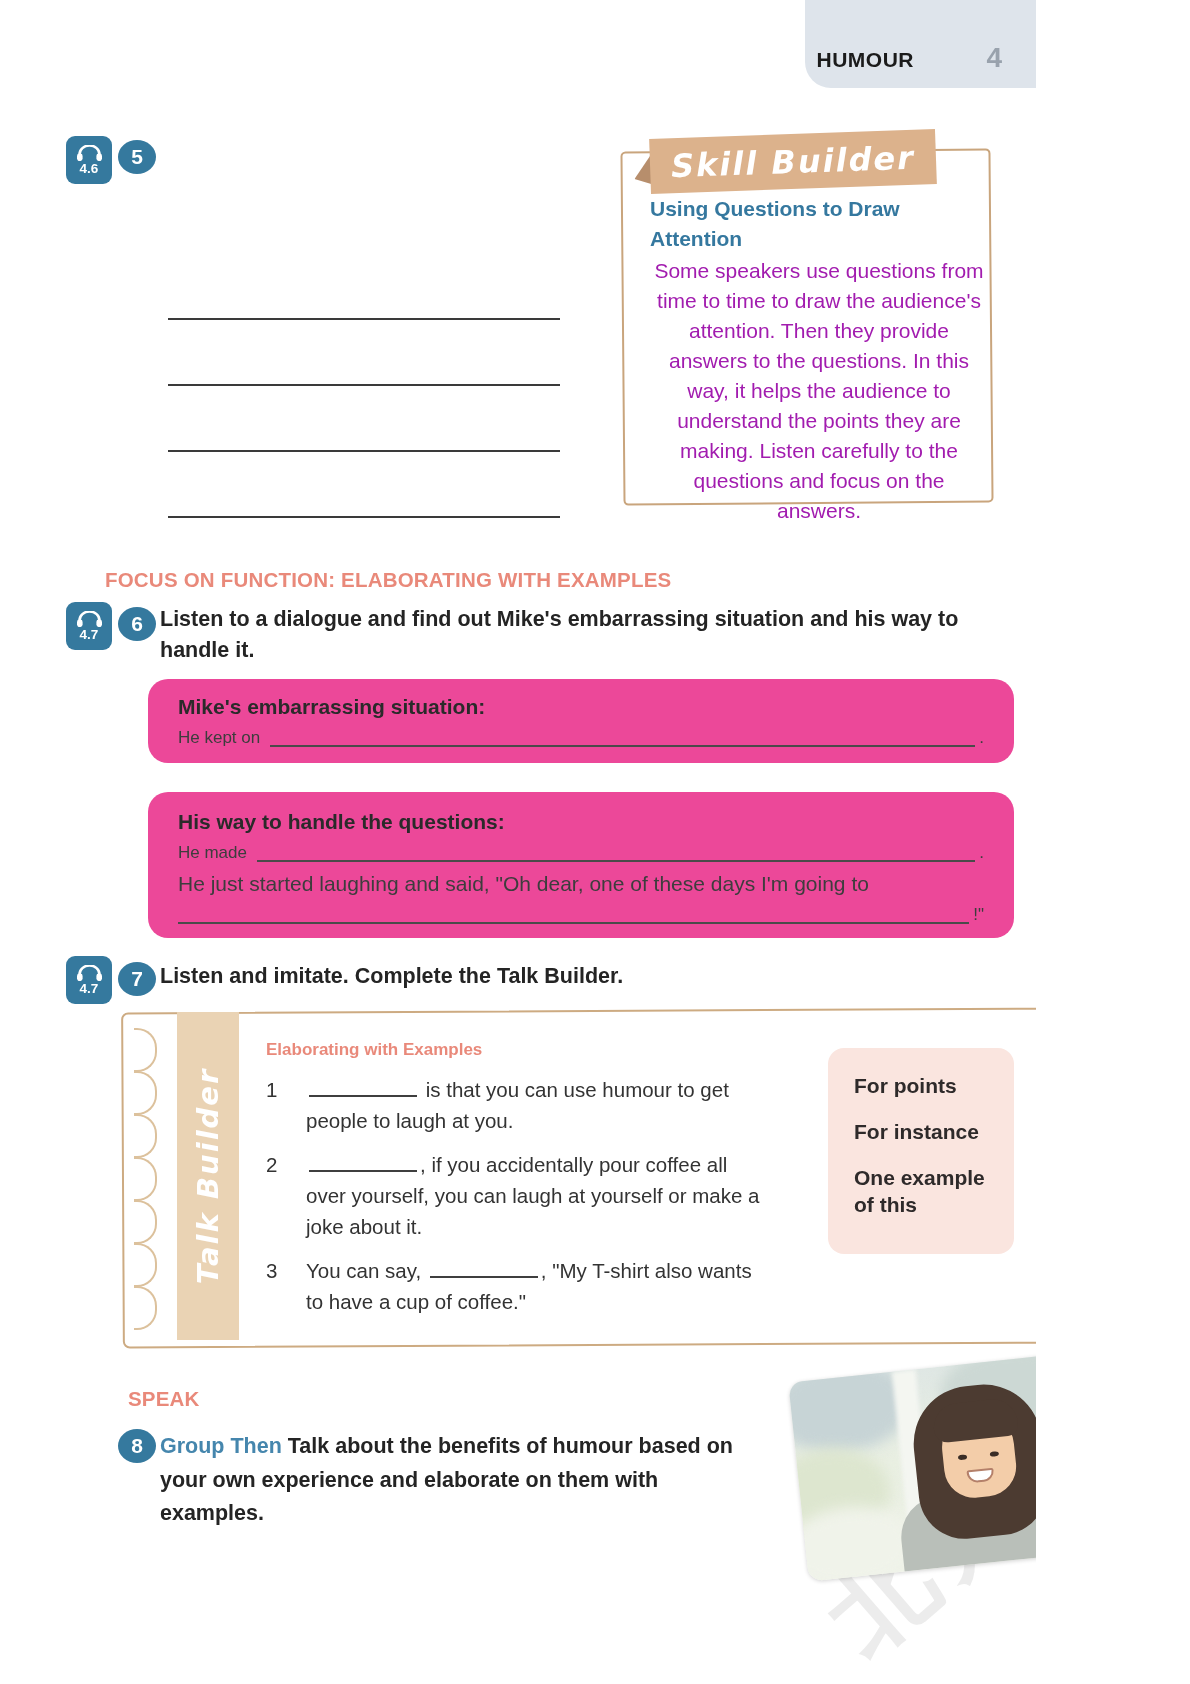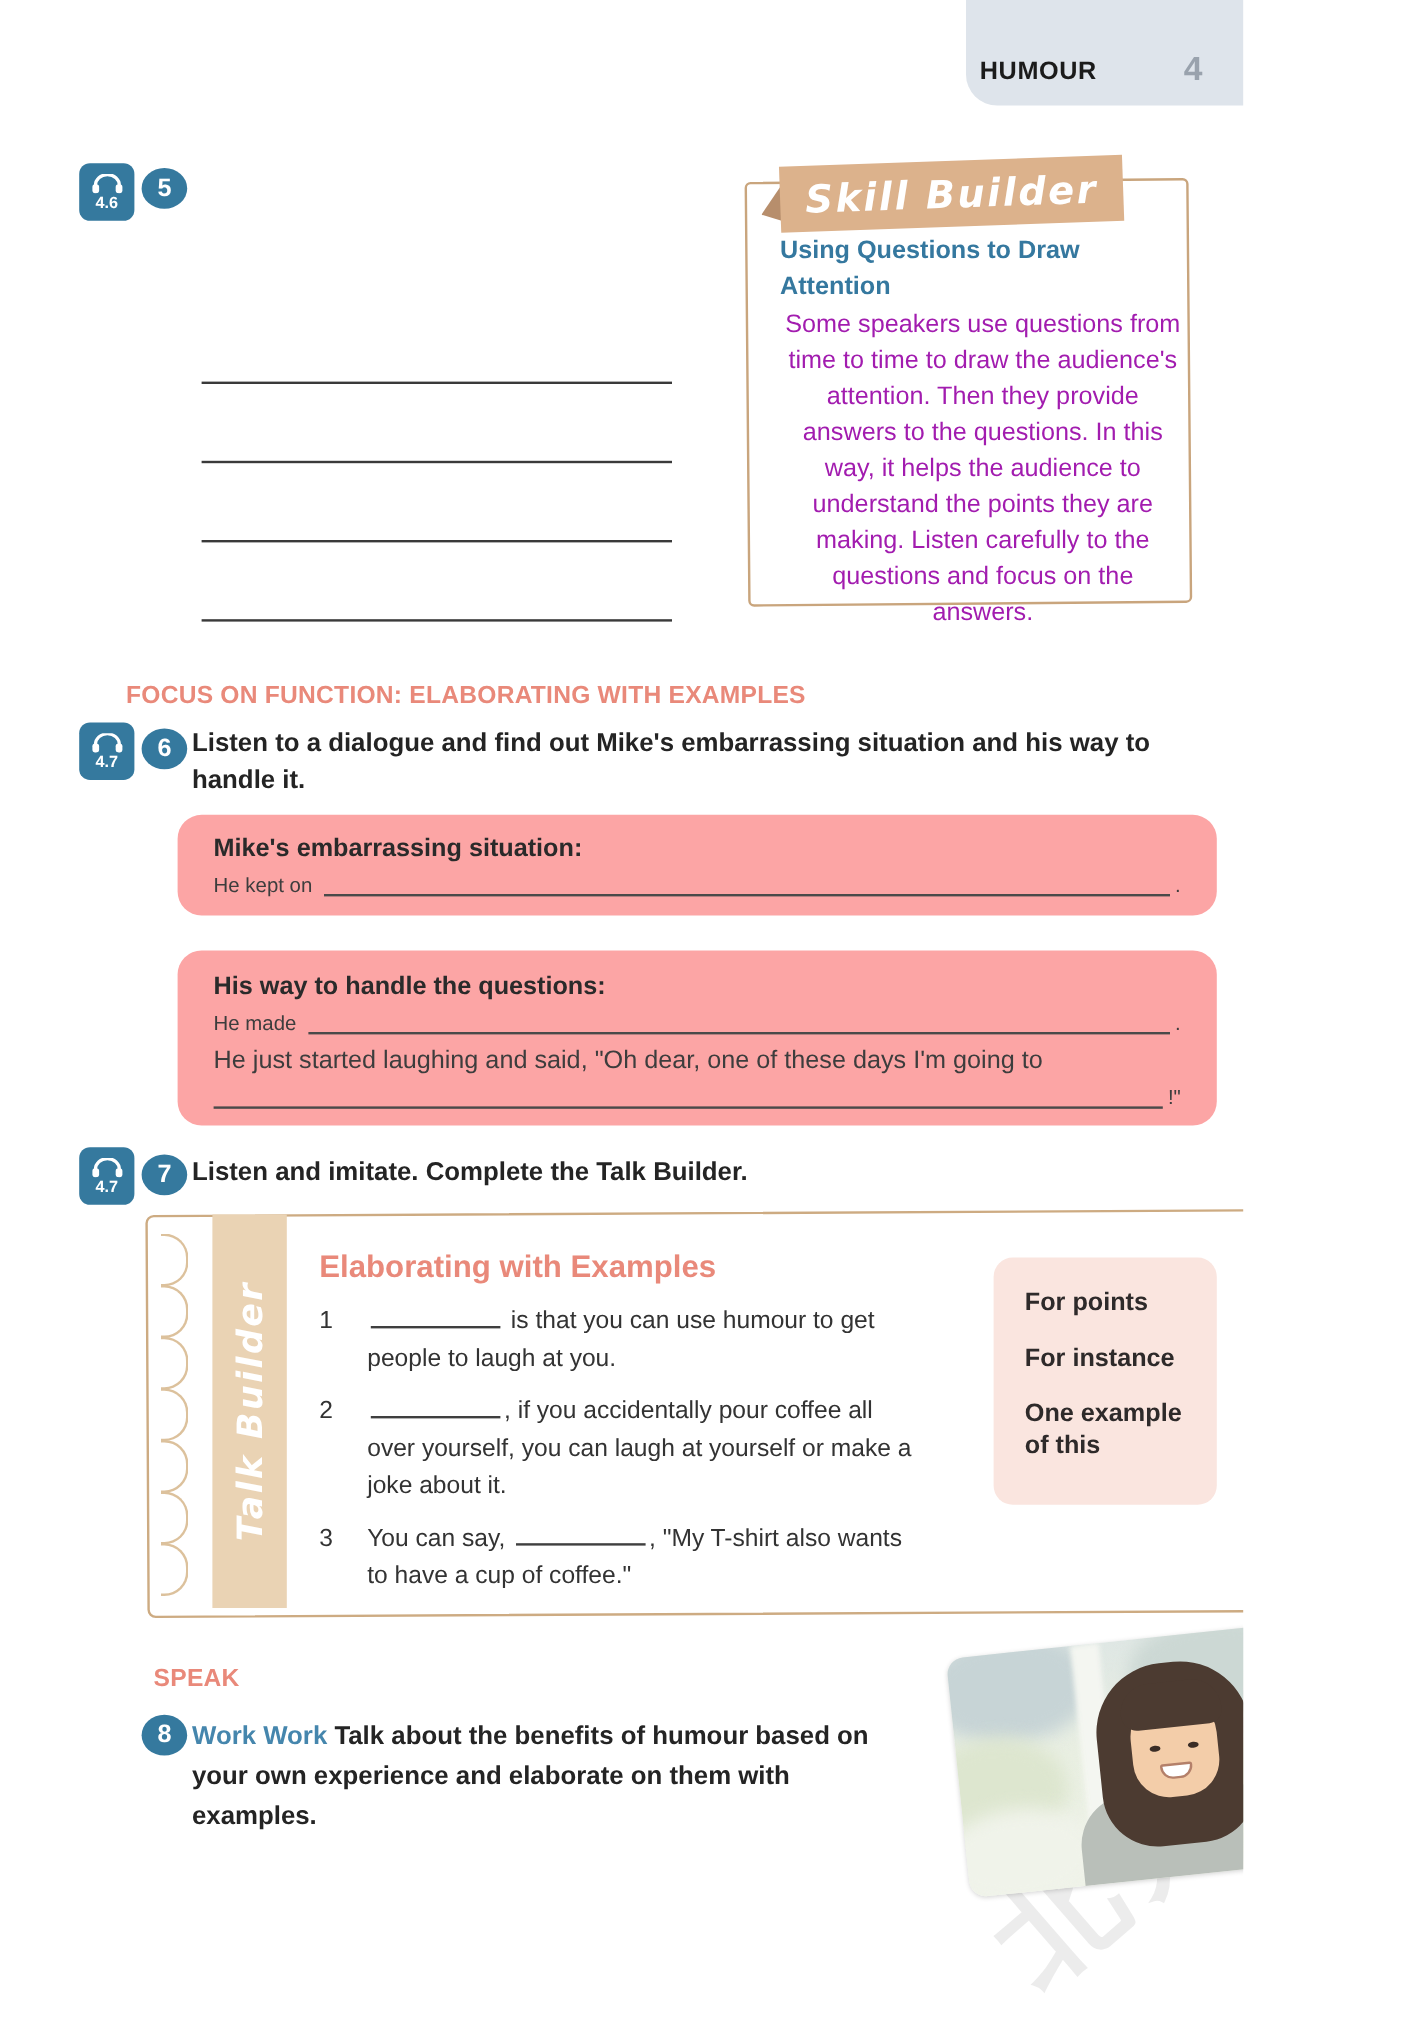--- a/index.html
+++ b/index.html
@@ -35,39 +35,39 @@
                 transform:rotate(-2deg);display:flex;align-items:center;justify-content:center;}
   .skill-banner span{color:#fff;font-size:32px;font-weight:bold;font-style:italic;
                      font-family:"DejaVu Sans",sans-serif;letter-spacing:2px;}
   .skill-content{position:absolute;left:650px;top:194px;width:338px;}
   .skill-heading{color:#35789f;font-weight:bold;font-size:21px;line-height:30px;}
   .skill-body{font-size:21px;line-height:30px;color:#a21caf;margin-top:2px;text-align:center;}
 
   .section-heading{position:absolute;font-weight:bold;font-size:20.5px;color:#e9897a;letter-spacing:.2px;}
 
   
-  .pinkbox{position:absolute;left:148px;width:866px;background:#fca5a5;border-radius:20px;
+  .pinkbox{position:absolute;left:148px;width:866px;background:#ec4899;border-radius:20px;
            padding:13px 30px 0 30px;box-sizing:border-box;}
   .pb-title{font-weight:bold;font-size:21px;color:#2a2a2a;line-height:30px;}
   .fillrow{display:flex;align-items:flex-end;font-size:17px;color:#3d3d3d;line-height:31px;}
   .fblank{flex:1;height:0;border-bottom:2px solid #4a4a4a;margin:0 4px 6px 10px;}
   .fblank.nolead{margin-left:0;}
   .plainrow{font-size:21px;color:#3d3d3d;line-height:31px;}
 
   
   .talk-card{position:absolute;left:122px;top:1010px;width:936px;height:332px;background:#fff;
              border:2px solid #cdab82;border-radius:7px;transform:rotate(-.3deg);}
   .notch{position:absolute;width:21px;height:40px;background:#fff;border:2px solid #dcc19c;
          border-left:none;border-radius:0 20px 20px 0;}
   .talk-band{position:absolute;left:177px;top:1012px;width:62px;height:328px;background:#ead3b4;
              display:flex;align-items:center;justify-content:center;}
   .talk-band span{transform:rotate(-90deg);white-space:nowrap;color:#fff;font-size:29px;
                   font-weight:bold;font-style:italic;font-family:"DejaVu Sans",sans-serif;letter-spacing:2px;}
   .talk-content{position:absolute;left:266px;top:1040px;width:500px;}
-  .talk-heading{font-weight:bold;font-size:26px;color:#e9897a;margin-bottom:14px;}
+  .talk-heading{font-weight:bold;font-size:17px;color:#e9897a;margin-bottom:14px;}
   .talk-item{display:flex;margin-bottom:13px;font-size:20.5px;color:#333;line-height:31px;}
   .talk-item .inum{width:40px;flex:none;}
   .talk-item .itext{width:485px;}
   .iblank{display:inline-block;width:108px;height:17px;border-bottom:2px solid #3f3f3f;margin:0 3px;}
   .phrase-box{position:absolute;left:828px;top:1048px;width:186px;height:206px;background:#fae5df;
               border-radius:16px;padding:24px 16px 0 26px;box-sizing:border-box;}
   .phrase{font-weight:bold;font-size:21px;color:#2e2a2a;line-height:27px;margin-bottom:19px;}
 
   
   .gw-tag{color:#4586ad;}
@@ -210,21 +210,21 @@
   </div>
   <div class="phrase-box">
     <div class="phrase">For points</div>
     <div class="phrase">For instance</div>
     <div class="phrase">One example of this</div>
   </div>
 
   <div class="section-heading" style="left:128px;top:1387px;">SPEAK</div>
   <div class="q-badge" style="left:118px;top:1429px;">8</div>
   <div class="instruction" style="left:160px;top:1430px;width:600px;line-height:33.5px;">
-    <span class="gw-tag">Work Work</span>
+    <span class="gw-tag">Group Then</span>
     <span>Talk about the benefits of humour based on your own experience and elaborate on them with examples.</span>
   </div>
 
   <div class="photo">
     <div class="blob b1"></div>
     <div class="blob b2"></div>
     <div class="blob b3"></div>
     <div class="blob b4"></div>
     <div class="blob b5"></div>
     <div class="post"></div>

